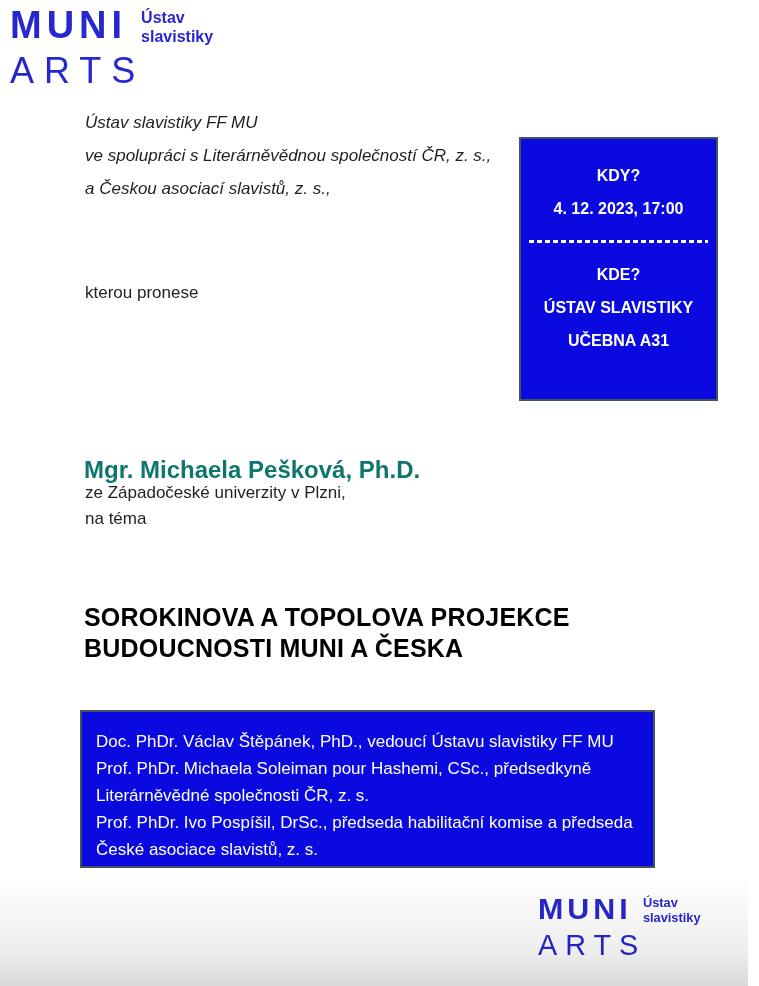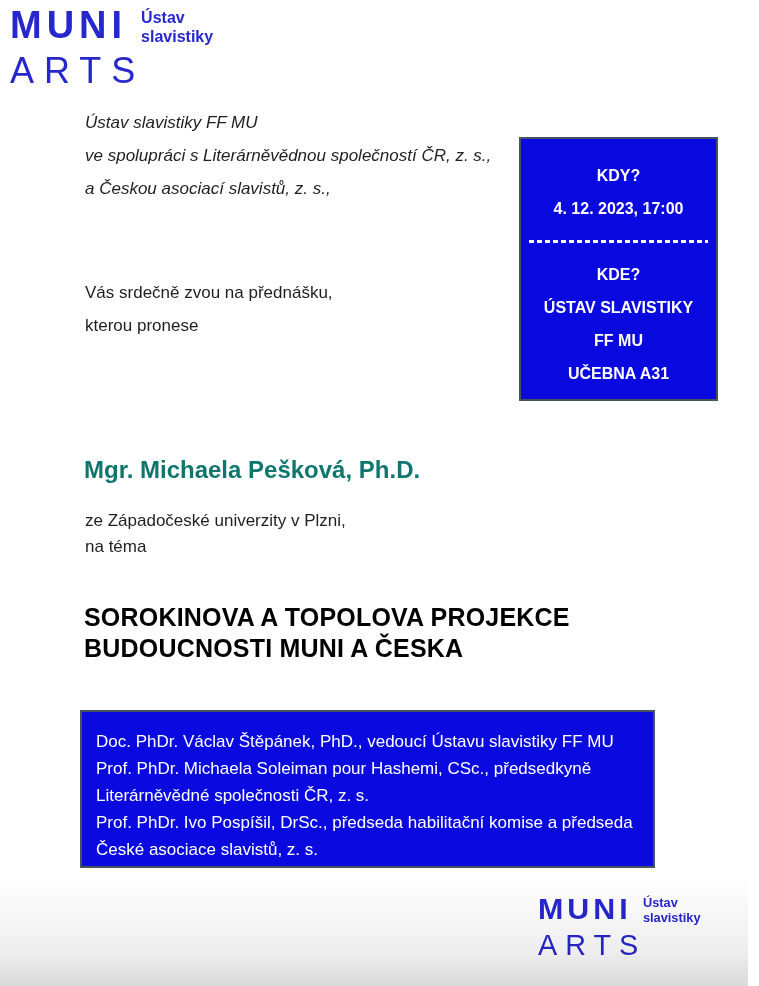--- a/index.html
+++ b/index.html
@@ -36,21 +36,21 @@
   .intro { position: absolute; left: 85px; top: 106px; font-size: 17px; line-height: 33px; color: #1f1f1f; font-style: italic; }
   .intro div { white-space: nowrap; }
 
   .invite { position: absolute; left: 85px; top: 276px; font-size: 17px; line-height: 33px; color: #1f1f1f; }
 
   .speaker-name {
     position: absolute; left: 84px; top: 456px;
     font-size: 24px; font-weight: 700; color: #0f766e;
   }
   .speaker-affil {
-    position: absolute; left: 85px; top: 508px;
+    position: absolute; left: 85px; top: 480px;
     font-size: 17px; line-height: 26px; color: #1f1f1f;
   }
 
   .lecture-title {
     position: absolute; left: 84px; top: 602px;
     font-size: 25px; font-weight: 700; line-height: 31px;
     color: #000; letter-spacing: 0.2px;
   }
 
   
@@ -105,26 +105,24 @@
     <div>ve spolupráci s Literárněvědnou společností ČR, z. s.,</div>
     <div>a Českou asociací slavistů, z. s.,</div>
   </div>
 
   <div class="info-box">
     <div class="line">KDY?</div>
     <div class="line">4. 12. 2023, 17:00</div>
     <div class="dashed-divider"></div>
     <div class="line">KDE?</div>
     <div class="line">ÚSTAV SLAVISTIKY</div>
-    <div class="line">FF MU</div>
     <div class="line">UČEBNA A31</div>
   </div>
 
   <div class="invite">
-    <div>Vás srdečně zvou na přednášku,</div>
     <div>kterou pronese</div>
   </div>
 
   <div class="speaker-name">Mgr. Michaela Pešková, Ph.D.</div>
   <div class="speaker-affil">
     <div>ze Západočeské univerzity v Plzni,</div>
     <div>na téma</div>
   </div>
 
   <div class="lecture-title">

